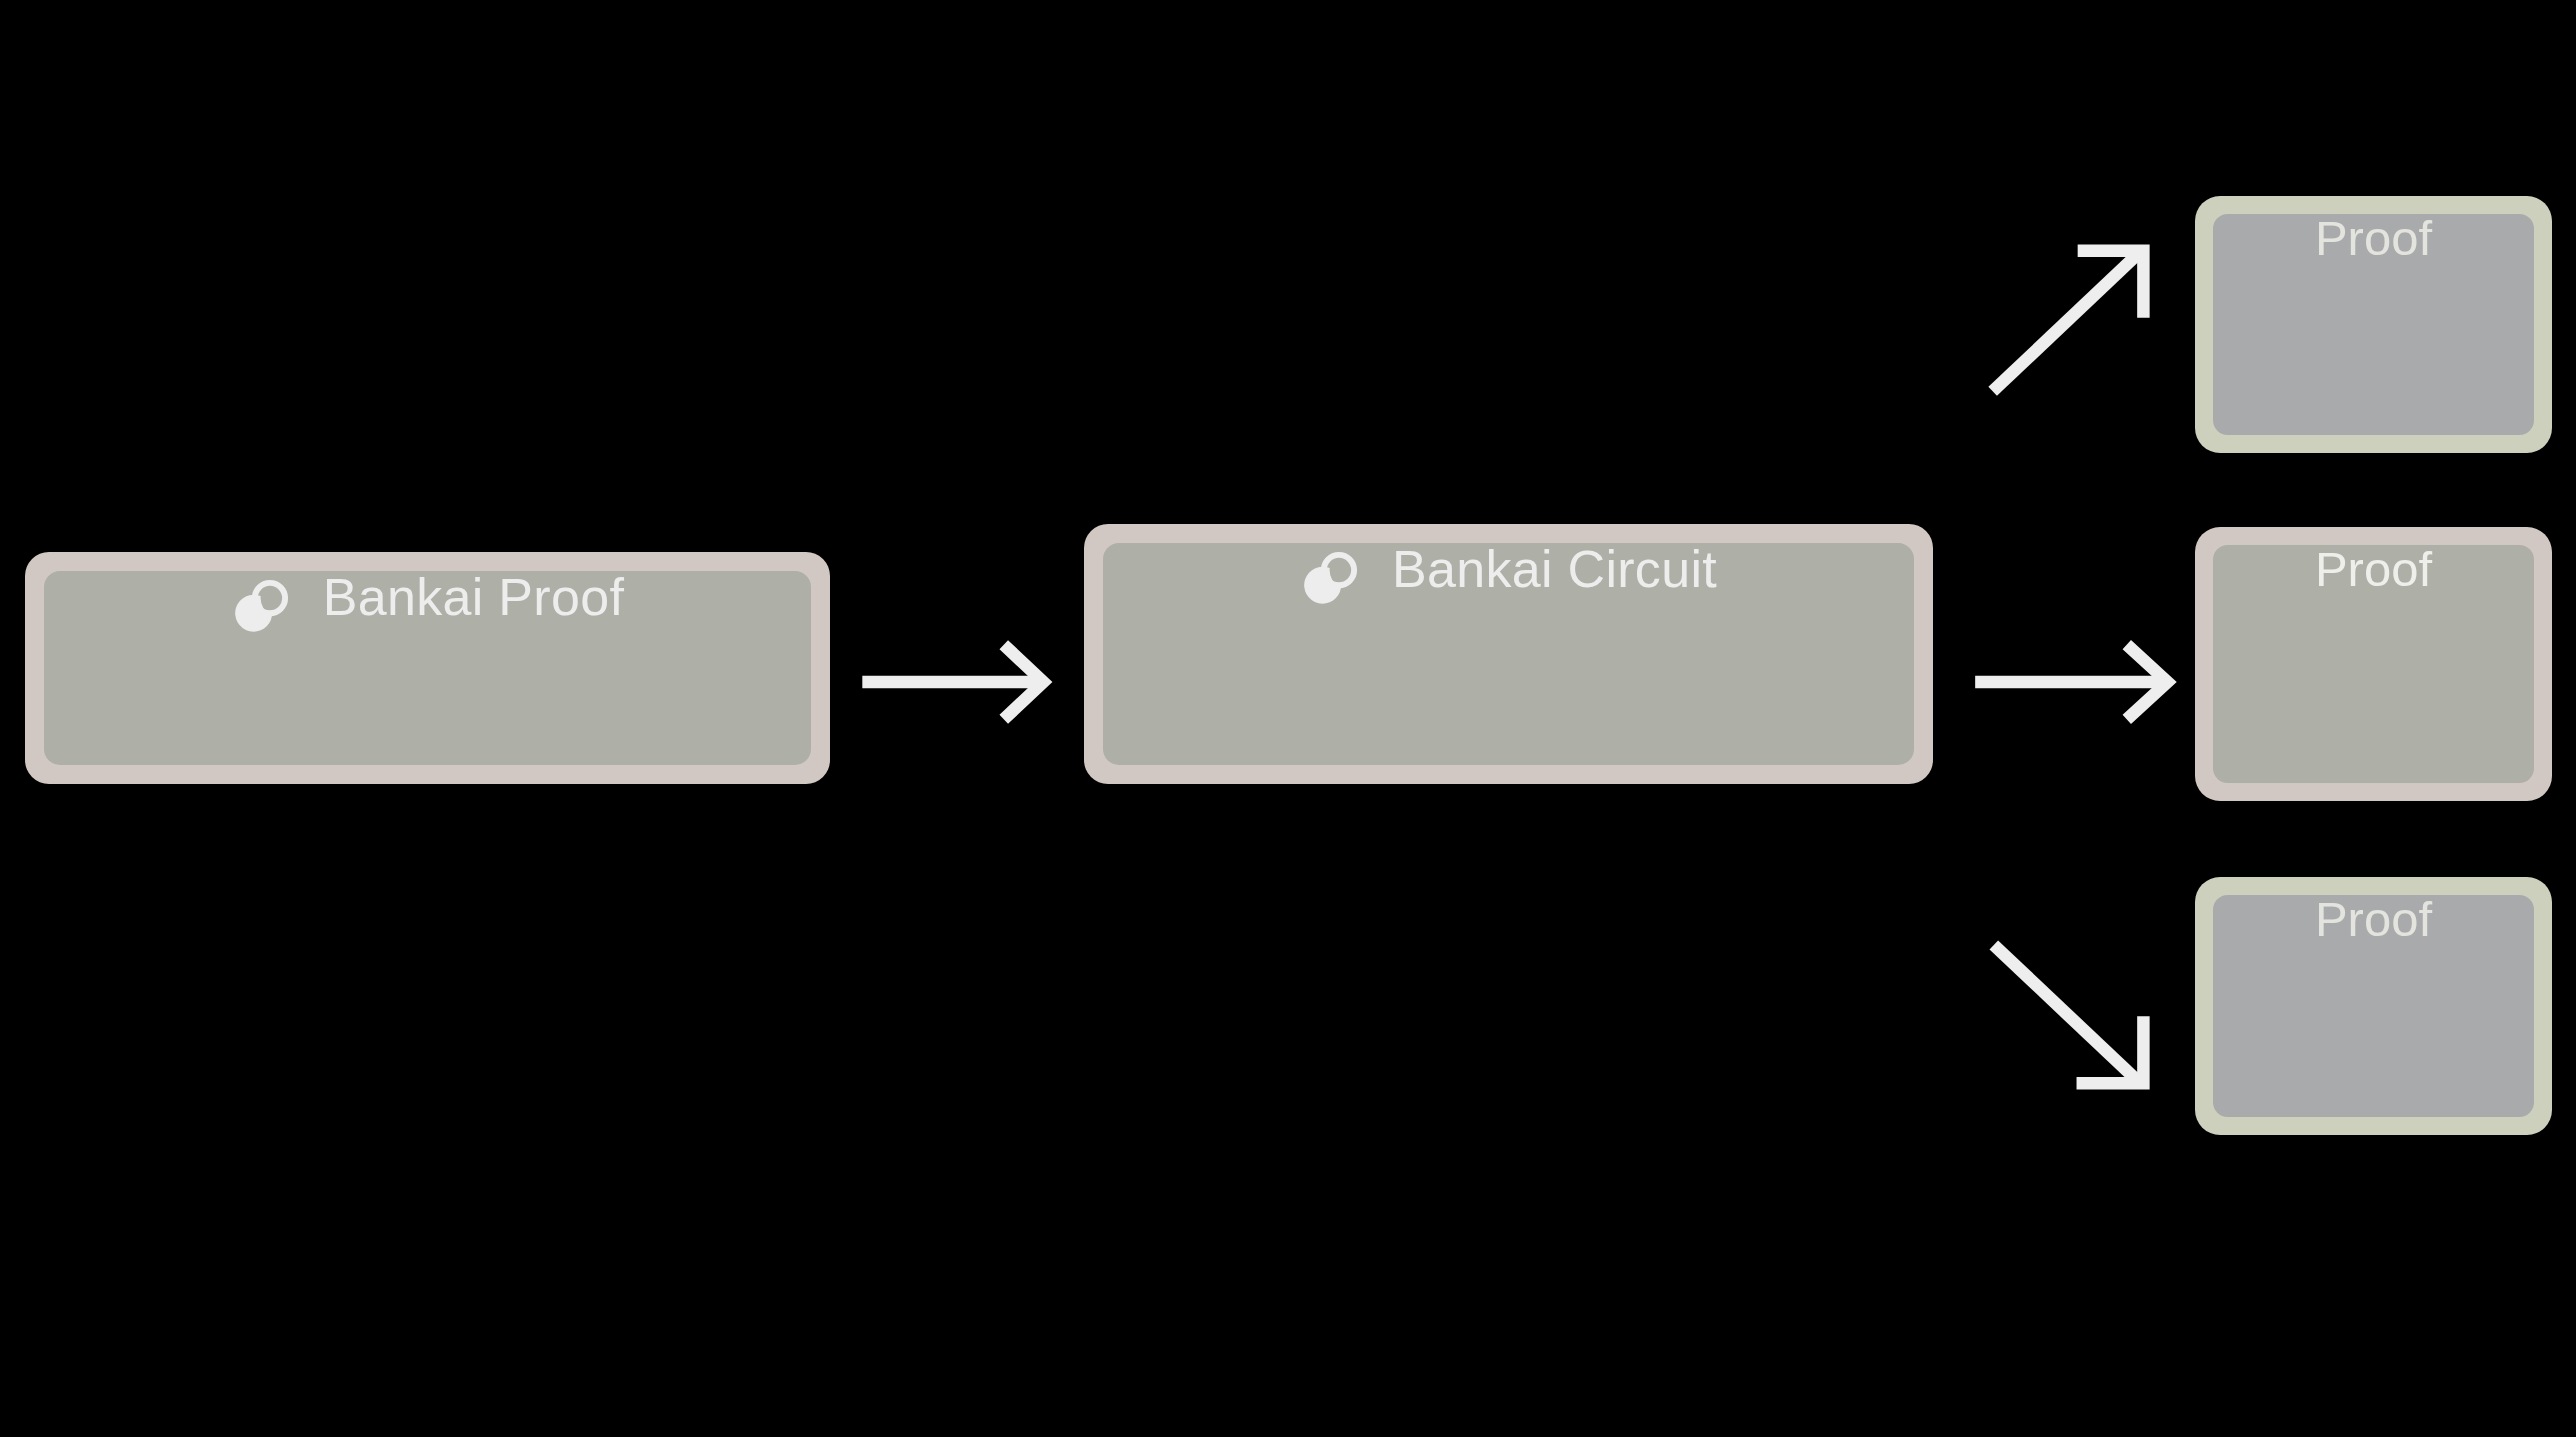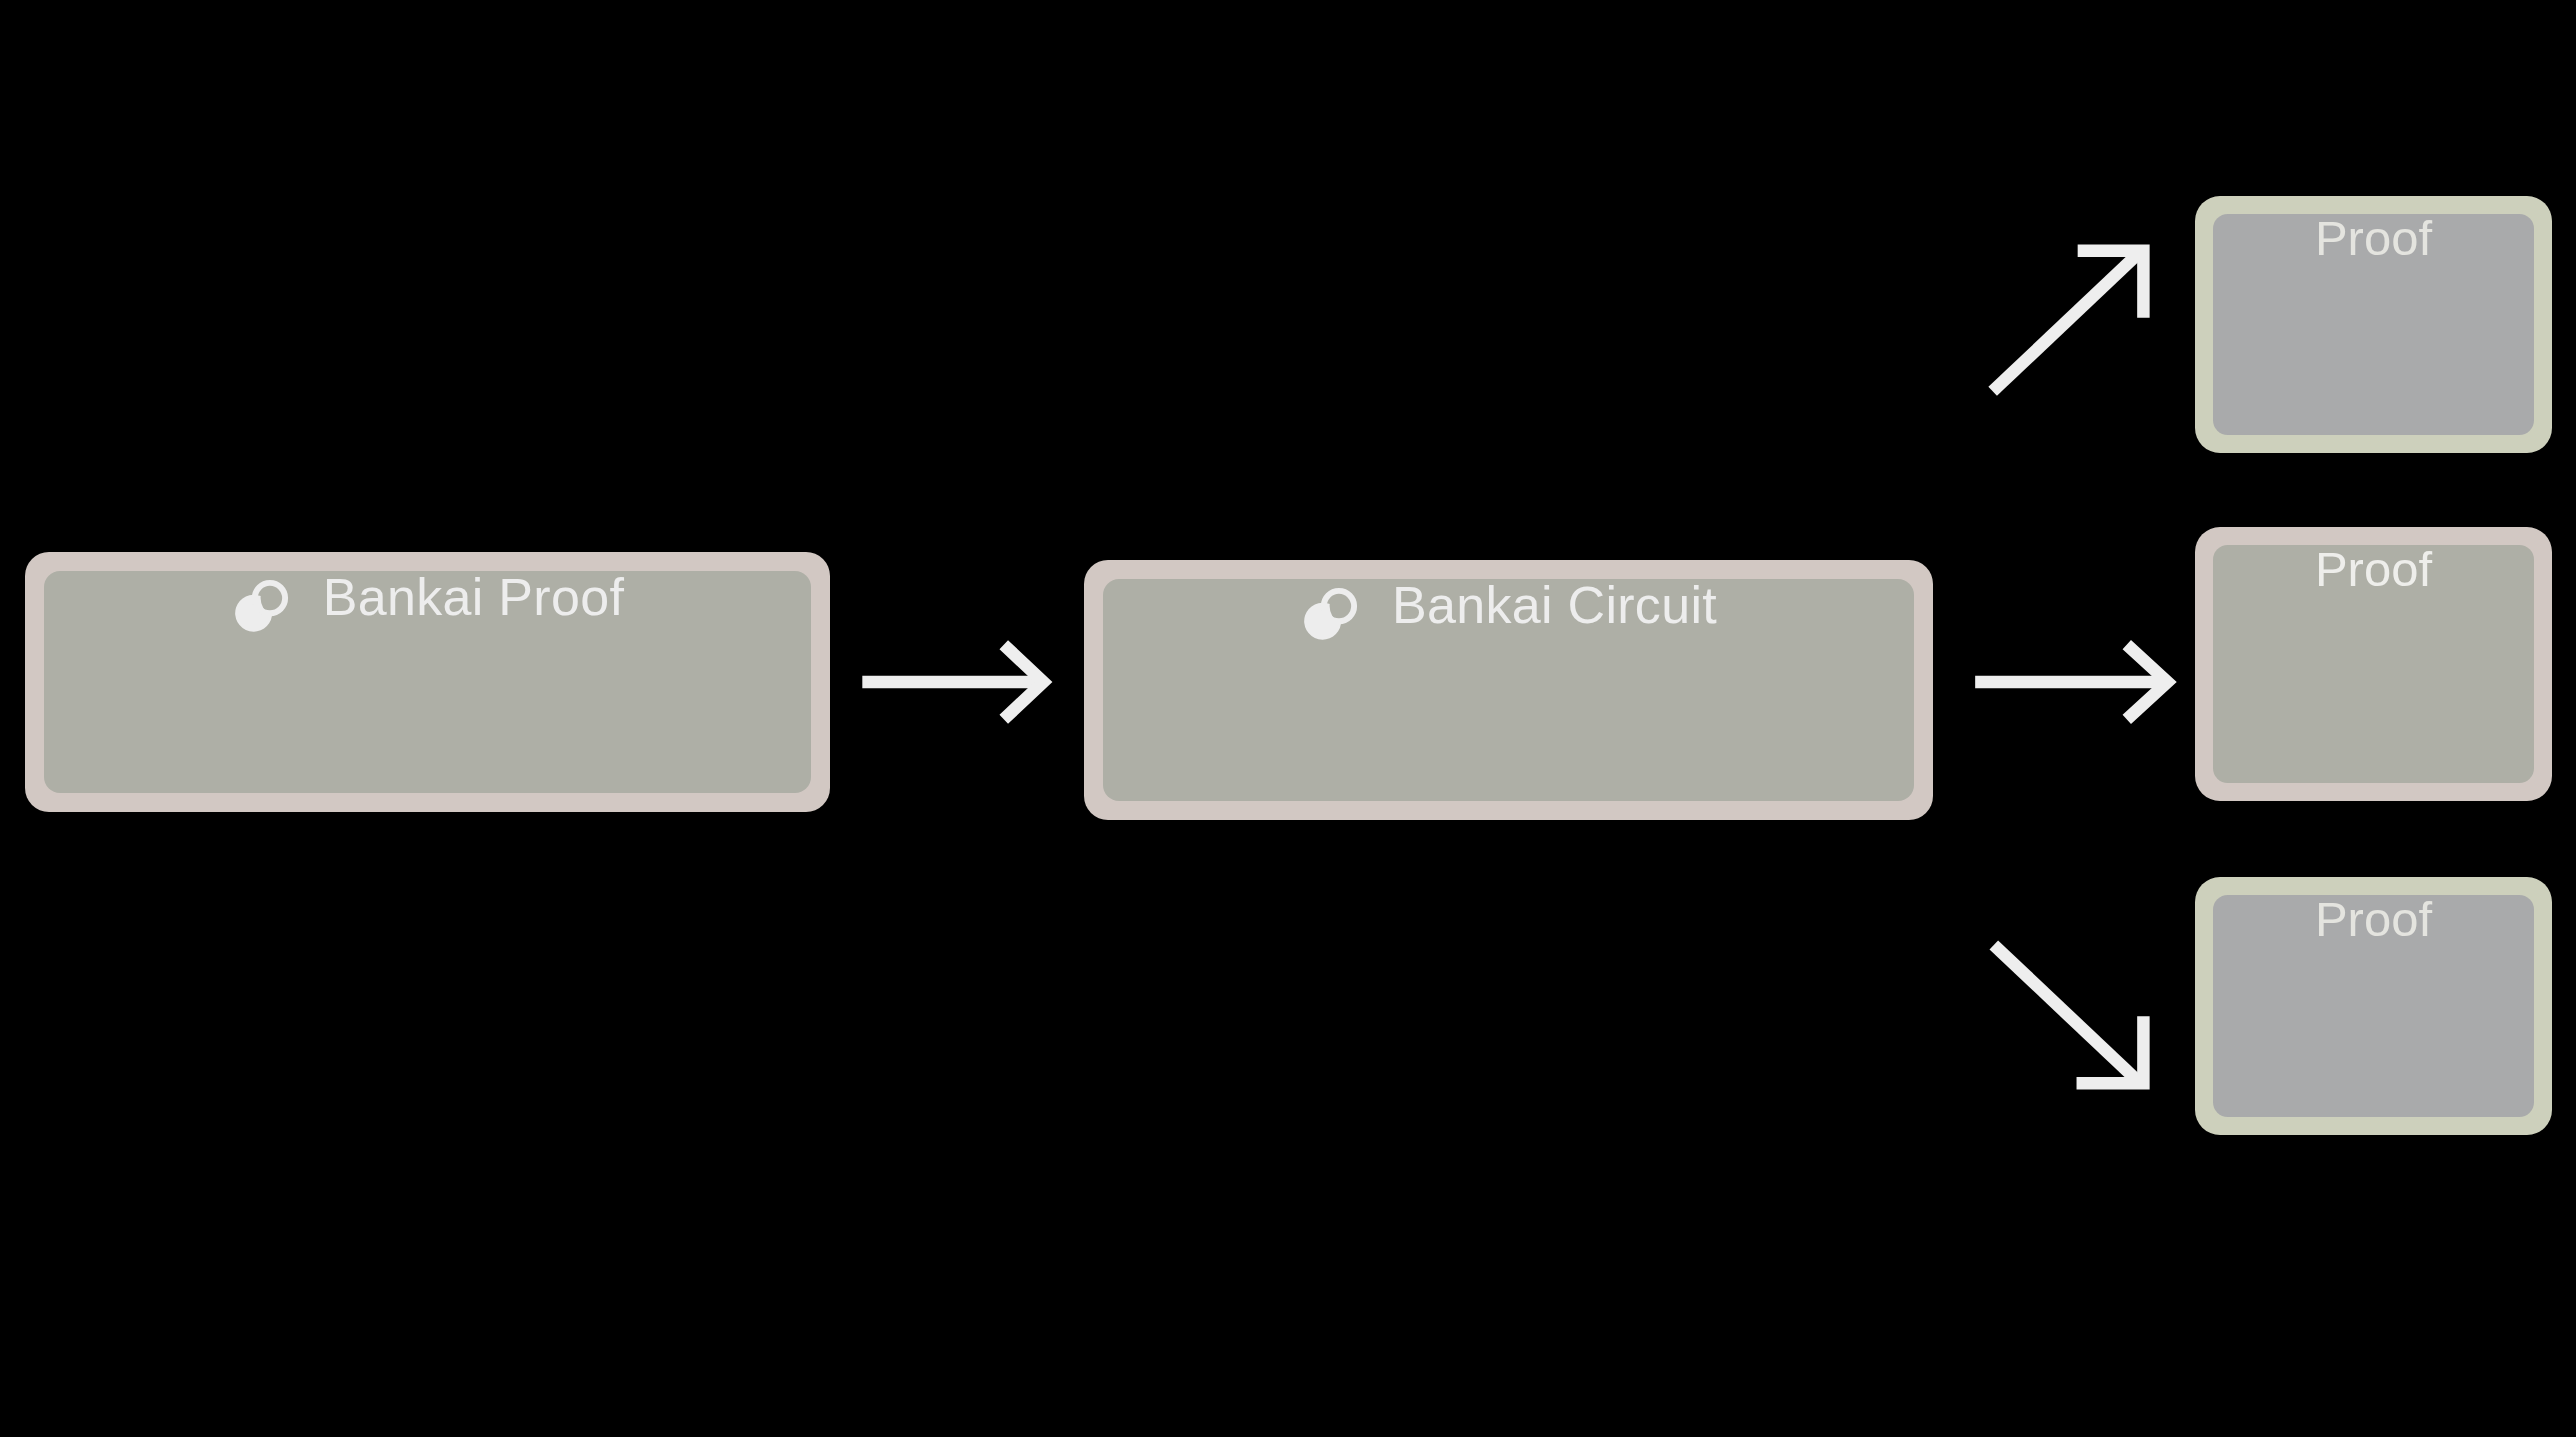--- a/index.html
+++ b/index.html
@@ -97,40 +97,40 @@
     stroke-width: 22;
     stroke-linecap: butt;
     stroke-linejoin: miter;
   }
 </style>
 </head>
 <body>
 
 <div id="canvas">
 
-  <div class="node node-main" style="left:25px; top:552px; width:805px; height:260px;padding-left:36px;">
+  <div class="node node-main" style="left:25px; top:552px; width:805px; height:232px;padding-left:36px;">
     <div class="node-inner">
       <span class="brand-icon">
         <svg viewBox="0 0 100 100" width="66" height="66" aria-hidden="true">
 
           <path d="M45 38 A28 28 0 1 0 62 68 A30 30 0 0 1 45 38 Z" fill="#ededed"></path>
 
           <circle cx="59" cy="41" r="23" fill="none" stroke="#ededed" stroke-width="9"></circle>
         </svg>
       </span>
       <span class="node-label">Bankai Proof</span>
     </div>
   </div>
 
   <svg class="arrow" style="left:862px; top:639px; width:193px; height:86px;" viewBox="0 0 340 152">
     <line x1="0" y1="76" x2="322" y2="76"></line>
     <polyline points="250,10 320,76 250,142"></polyline>
   </svg>
 
-  <div class="node node-main" style="left:1084px; top:560px; width:849px; height:260px;">
+  <div class="node node-main" style="left:1084px; top:524px; width:849px; height:260px;">
     <div class="node-inner">
       <span class="brand-icon">
         <svg viewBox="0 0 100 100" width="66" height="66" aria-hidden="true">
           <path d="M45 38 A28 28 0 1 0 62 68 A30 30 0 0 1 45 38 Z" fill="#ededed"></path>
           <circle cx="59" cy="41" r="23" fill="none" stroke="#ededed" stroke-width="9"></circle>
         </svg>
       </span>
       <span class="node-label">Bankai Circuit</span>
     </div>
   </div>

